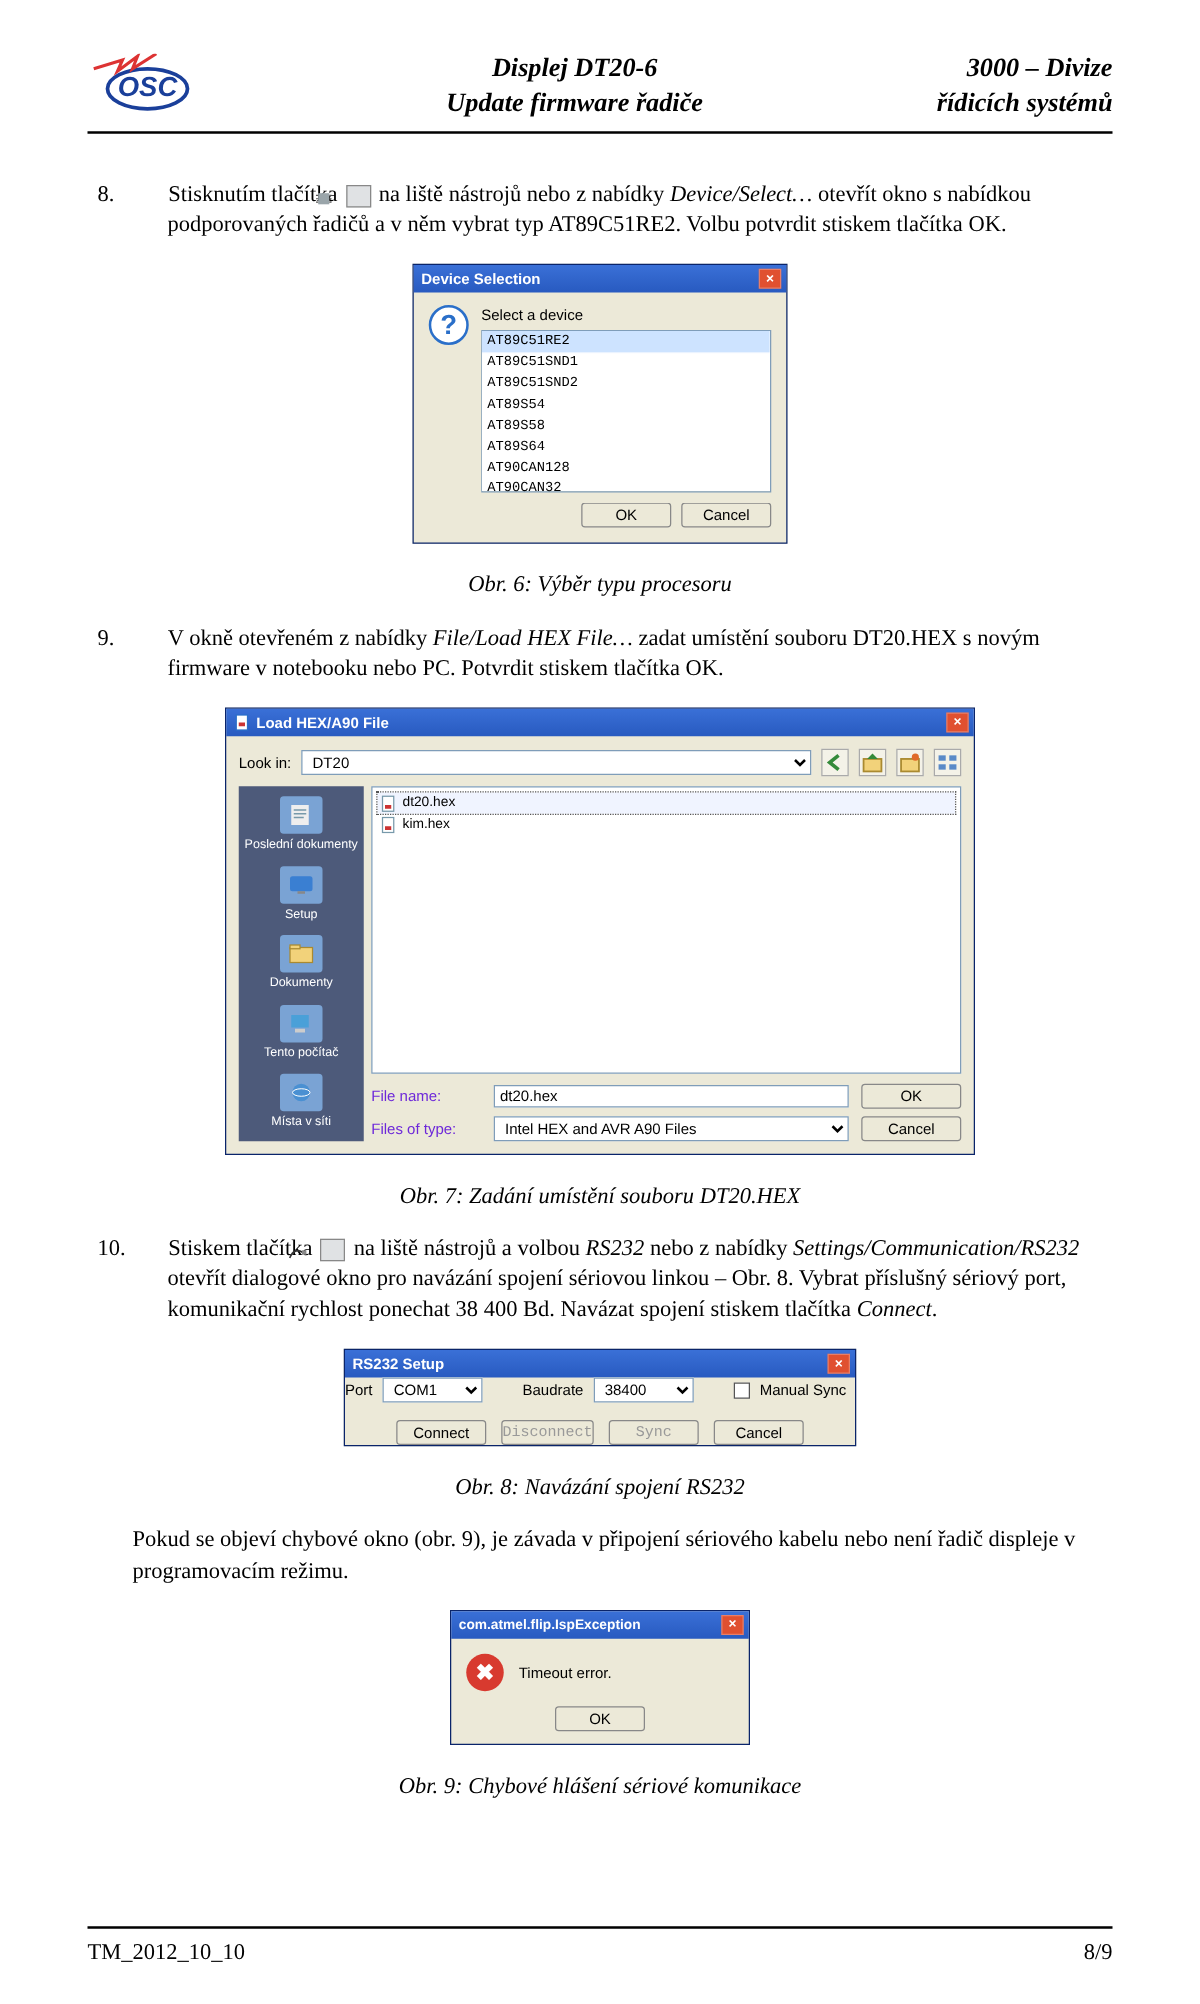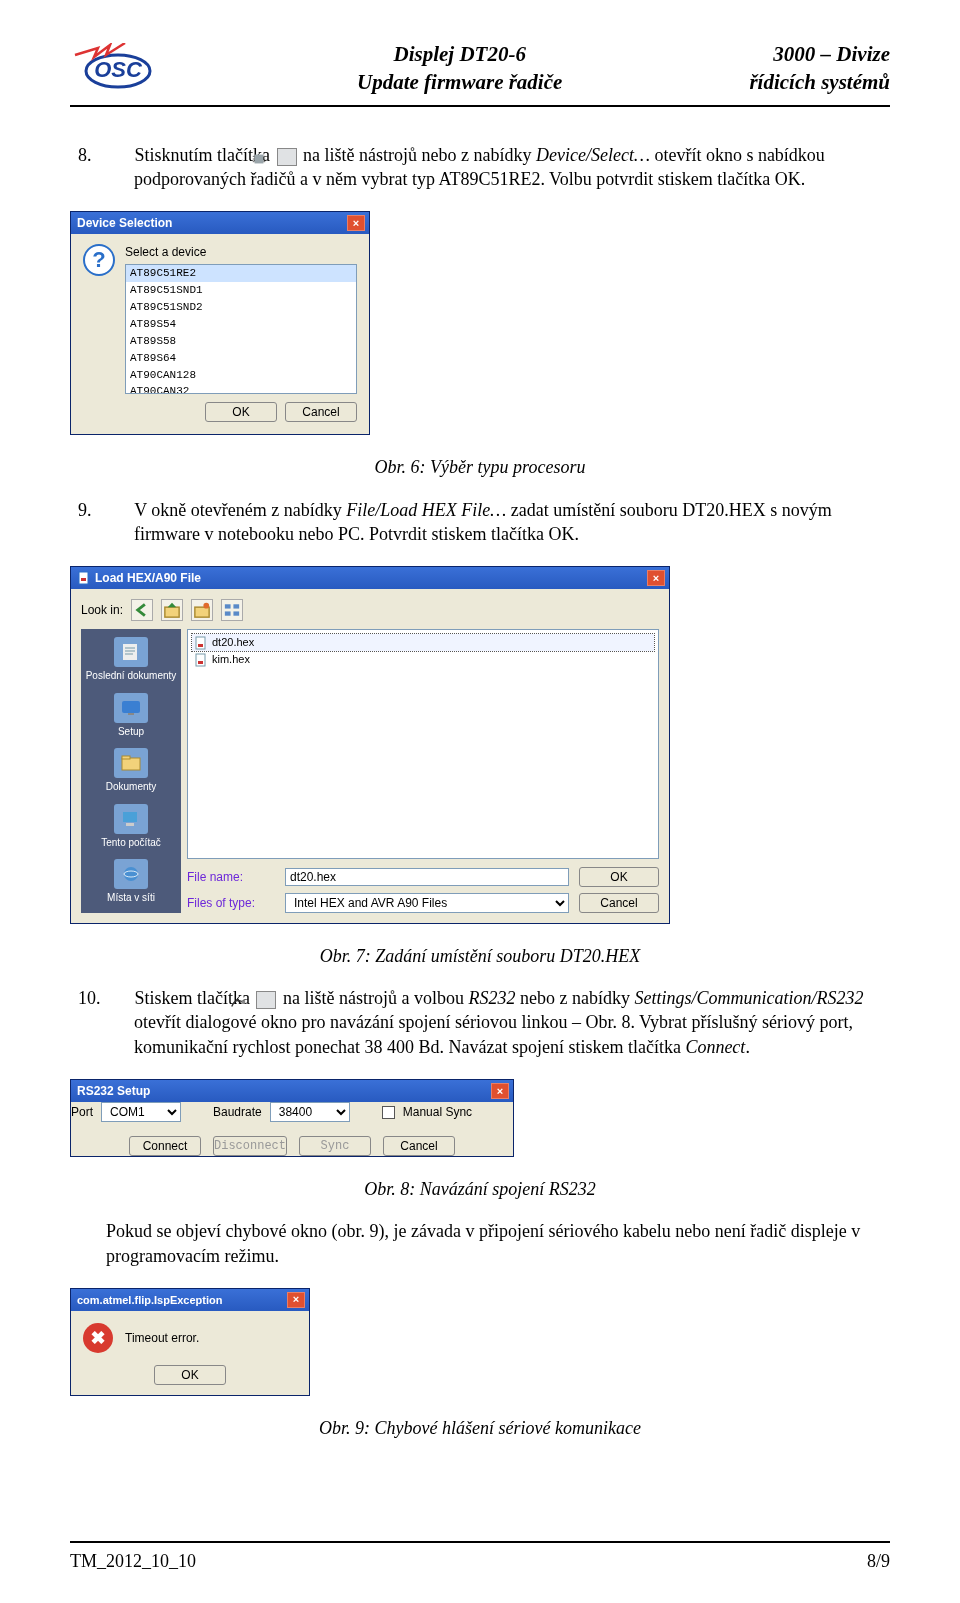--- a/index.html
+++ b/index.html
@@ -57,21 +57,21 @@
   }
   .inline-icon svg { width: 100%; height: 100%; }
   .fig-caption {
     text-align: center;
     font-style: italic;
     margin: 18px 0 18px 0;
   }
   .ital { font-style: italic; }
 
   
-  .dlg-wrap { display: flex; margin: 20px 0; }
+  .dlg-wrap { display: flex; justify-content: center; margin: 20px 0; }
   .dlg {
     font-family: Tahoma, Arial, sans-serif;
     font-size: 12px;
     background: #ece9d8;
     border: 1px solid #0a246a;
   }
   .titlebar {
     background: linear-gradient(#3a70d7,#285ac0);
     color: #fff;
     height: 22px;
@@ -141,21 +141,21 @@
     flex:1; background:#fff; border:1px solid #7f9db9; height:280px; padding:4px;
     font-size:11px;
   }
   .dlg-load .filelist .row { display:flex; align-items:center; gap:4px; padding:1px 2px; cursor:pointer;}
   .dlg-load .filelist .row.sel { outline:1px dotted #555; background:#f0f4ff; }
   .dlg-load .fileicn { width:14px; height:14px; }
   .dlg-load .bottom { margin-top:8px; display:grid; grid-template-columns:88px 1fr 80px; gap:6px 10px; align-items:center;}
   .dlg-load .bottom label { color:#6d28d9; }
 
   
-  .dlg-rs { width: 444px; }
+  .dlg-rs { width: 410px; }
   .dlg-rs .body { }
   .dlg-rs .row { display:flex; align-items:center; gap:8px; margin-bottom:14px;}
   .dlg-rs .btnrow { display:flex; gap:12px; justify-content:center; }
   .dlg-rs .win-btn.dis { color:#999;font-family:Liberation Mono, monospace; }
   .chk { width:13px;height:13px; border:1px solid #555; background:#fff; display:inline-block; vertical-align:middle;}
 
   
   .dlg-exc { width: 240px; }
   .dlg-exc .body { padding:12px; display:flex; align-items:center; gap:12px; }
   .dlg-exc .erricn { width:30px;height:30px; border-radius:50%; background:#d83a2f;
@@ -265,20 +265,25 @@
                 <rect x="2" y="1" width="9" height="12" fill="#fff" stroke="#2a6fc9"></rect>
                 <rect x="4" y="7" width="5" height="3" fill="#c33"></rect>
               </svg>
             <span>Load HEX/A90 File</span>
           </span>
           <span class="close">×</span>
         </div>
         <div class="body">
           <div class="lookrow">
             <label>Look in:</label>
+            <div class="combo">
+              <select class="win-input" style="flex:1">
+                <option>DT20</option>
+              </select>
+            </div>
             <div class="tool-icn">
                 <svg viewBox="0 0 14 14">
                   <path d="M9 3 L4 7 L9 11" fill="none" stroke="#348a3a" stroke-width="2"></path>
                 </svg>
               </div>
             <div class="tool-icn">
                 <svg viewBox="0 0 14 14">
                   <rect x="2" y="5" width="10" height="7" fill="#f2d27a" stroke="#aa8a30"></rect>
                   <path d="M7 2 L4 5 L10 5 Z" fill="#348a3a"></path>
                 </svg>

